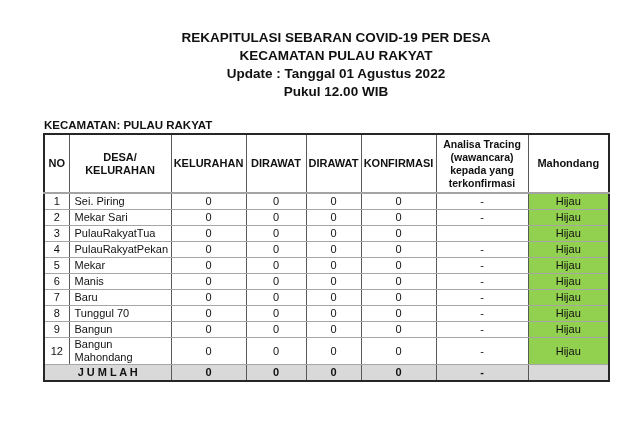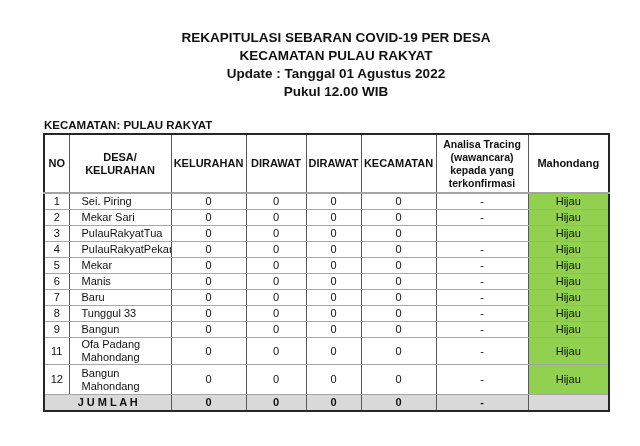--- a/index.html
+++ b/index.html
@@ -29,21 +29,21 @@
   }
   thead th{
     height:57px;font-weight:700;white-space:pre-line;background:#ffffff;
     border-bottom:2px solid #a3a3a3;font-size:11px;
   }
   thead th.th-tracing{font-size:10.5px;}
   tbody td{
     height:15px;
     border-top:1px solid #a6a6a6;border-bottom:1px solid #a6a6a6;
   }
-  td.desa{text-align:left;padding-left:12px;padding-right:3px;}
+  td.desa{text-align:left;padding-left:5px;padding-right:3px;}
   td.ket{background:var(--green);}
   tbody tr:nth-child(11) td{height:29px;}
   tbody tr:nth-child(12) td{height:41px;}
   tr.footer td{
     background:var(--gray);font-weight:700;height:15px;
     border-top:1.5px solid #262626;
   }
 </style>
 </head>
 <body>
@@ -71,21 +71,21 @@
         <col style="width:81px">
     </colgroup>
     <thead>
       <tr>
         <th>NO</th>
         <th>DESA/
 KELURAHAN</th>
         <th>KELURAHAN</th>
         <th>DIRAWAT</th>
         <th>DIRAWAT</th>
-        <th>KECAMATAN</th>
+        <th>KONFIRMASI</th>
         <th class="th-tracing">Analisa Tracing
 (wawancara)
 kepada yang
 terkonfirmasi</th>
         <th>Mahondang</th>
       </tr>
     </thead>
     <tbody>
         <tr>
           <td>1</td>
@@ -152,41 +152,31 @@
           <td class="desa">Baru</td>
           <td>0</td>
           <td>0</td>
           <td>0</td>
           <td>0</td>
           <td>-</td>
           <td class="ket">Hijau</td>
         </tr>
         <tr>
           <td>8</td>
-          <td class="desa">Tunggul 33</td>
+          <td class="desa">Tunggul 70</td>
           <td>0</td>
           <td>0</td>
           <td>0</td>
           <td>0</td>
           <td>-</td>
           <td class="ket">Hijau</td>
         </tr>
         <tr>
           <td>9</td>
           <td class="desa">Bangun</td>
-          <td>0</td>
-          <td>0</td>
-          <td>0</td>
-          <td>0</td>
-          <td>-</td>
-          <td class="ket">Hijau</td>
-        </tr>
-        <tr>
-          <td>11</td>
-          <td class="desa">Ofa Padang Mahondang</td>
           <td>0</td>
           <td>0</td>
           <td>0</td>
           <td>0</td>
           <td>-</td>
           <td class="ket">Hijau</td>
         </tr>
         <tr>
           <td>12</td>
           <td class="desa">Bangun Mahondang</td>

